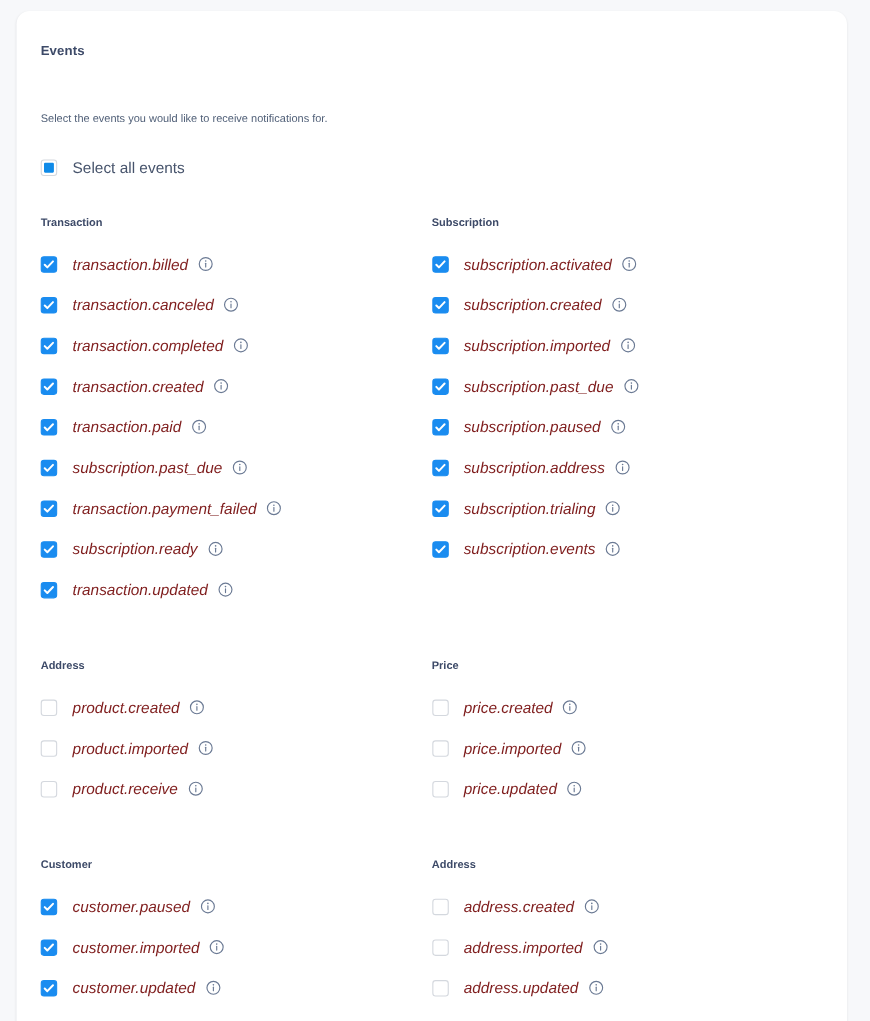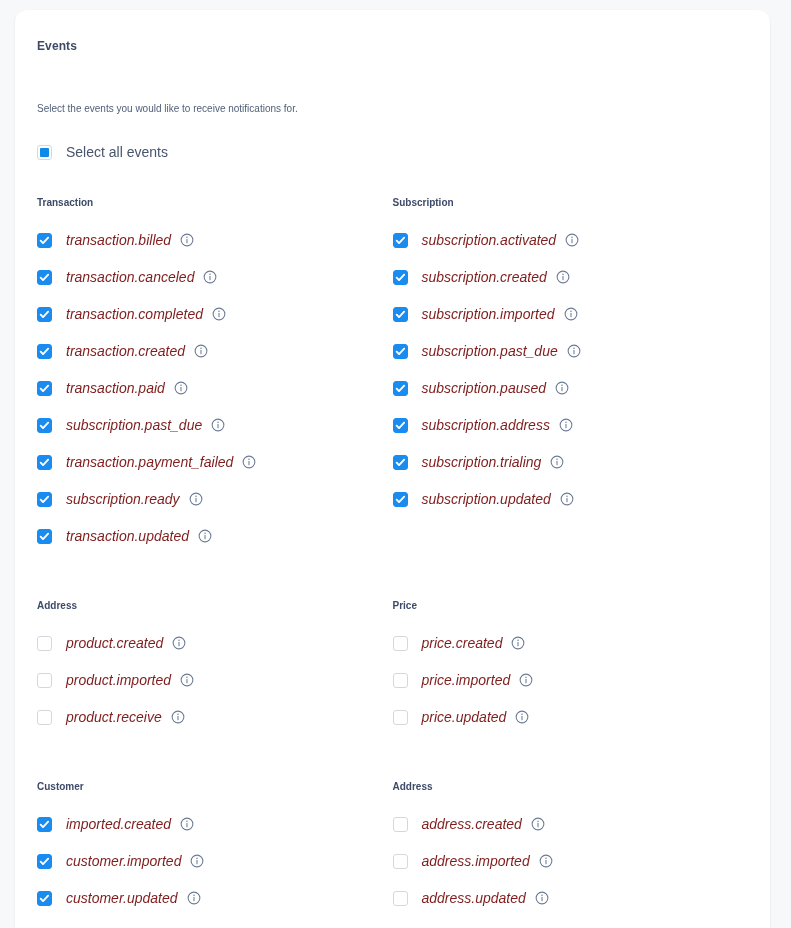--- a/index.html
+++ b/index.html
@@ -406,21 +406,21 @@
                   <rect x="7.4" y="6.7" width="1.2" height="5" rx="0.6" fill="#6b7a94"></rect>
                 </svg>
               </span>
             </div>
             <div class="cb-row">
               <span class="cb checked">
                 <svg width="11" height="11" viewBox="0 0 12 12">
                   <path d="M1.8 6.2 L4.4 8.8 L10 2.9" fill="none" stroke="#ffffff" stroke-width="2" stroke-linecap="round" stroke-linejoin="round"></path>
                 </svg>
               </span>
-              <span class="cb-label">subscription.updated</span>
+              <span class="cb-label">subscription.events</span>
               <span class="info-icon">
                 <svg width="14" height="14" viewBox="0 0 16 16">
                   <circle cx="8" cy="8" r="6.7" fill="none" stroke="#6b7a94" stroke-width="1.2"></circle>
                   <circle cx="8" cy="4.9" r="0.85" fill="#6b7a94"></circle>
                   <rect x="7.4" y="6.7" width="1.2" height="5" rx="0.6" fill="#6b7a94"></rect>
                 </svg>
               </span>
             </div>
           </div>
         </div>
@@ -502,21 +502,21 @@
         <div class="block-gap"></div>
         <div class="group-block">
           <div class="group-col">
             <div class="group-title">Customer</div>
             <div class="cb-row">
               <span class="cb checked">
                 <svg width="11" height="11" viewBox="0 0 12 12">
                   <path d="M1.8 6.2 L4.4 8.8 L10 2.9" fill="none" stroke="#ffffff" stroke-width="2" stroke-linecap="round" stroke-linejoin="round"></path>
                 </svg>
               </span>
-              <span class="cb-label">imported.created</span>
+              <span class="cb-label">customer.paused</span>
               <span class="info-icon">
                 <svg width="14" height="14" viewBox="0 0 16 16">
                   <circle cx="8" cy="8" r="6.7" fill="none" stroke="#6b7a94" stroke-width="1.2"></circle>
                   <circle cx="8" cy="4.9" r="0.85" fill="#6b7a94"></circle>
                   <rect x="7.4" y="6.7" width="1.2" height="5" rx="0.6" fill="#6b7a94"></rect>
                 </svg>
               </span>
             </div>
             <div class="cb-row">
               <span class="cb checked">

